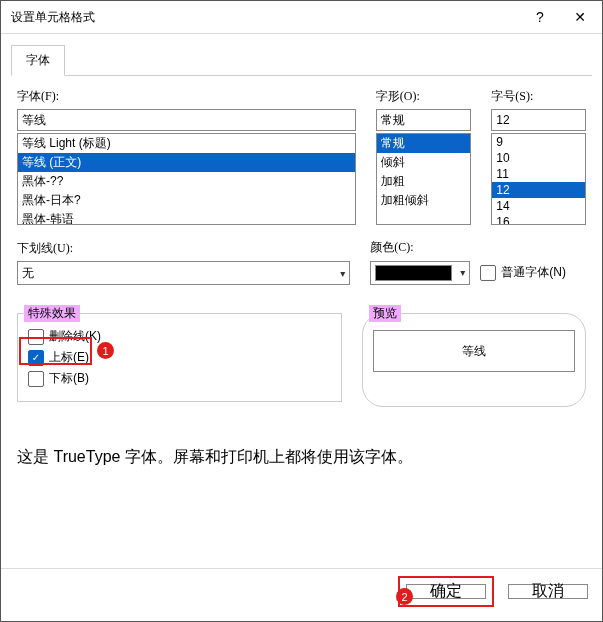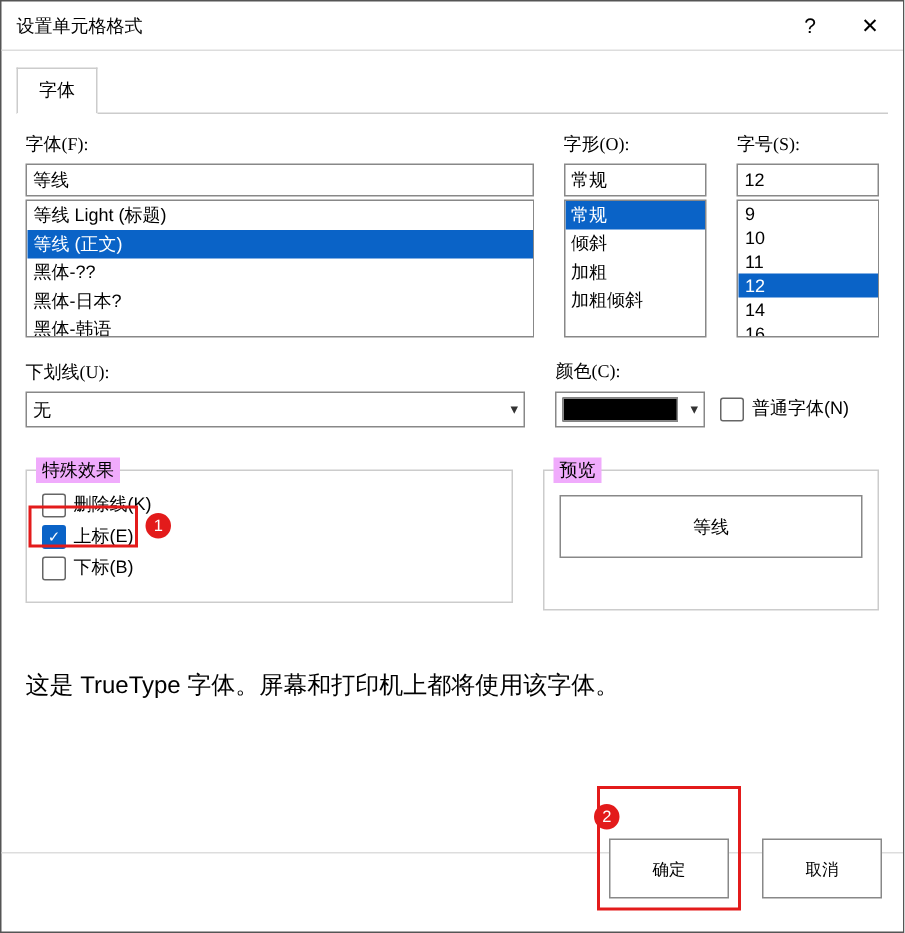--- a/index.html
+++ b/index.html
@@ -172,27 +172,26 @@
   .buttons {
     position: absolute;
     right: 14px;
     bottom: 14px;
     display: flex;
     gap: 14px;
     align-items: center;
   }
   .btn {
     width: 80px;
-    height: 40px;
+    height: 15px;
     border: 1px solid #888;
     background: #fff;
     display:flex; align-items:center; justify-content:center;
     padding: 0;
-    font-size: 11px;
-    margin-top: 27px;
+    font-size: 16px;
   }
   .ok-wrap {
     position: relative;
     border: 2px solid #e31b1b;
     padding: 6px;
   }
   .hr-bottom {
     position:absolute;
     left:0; right:0; bottom:52px;
     border-top:1px solid #ddd;
@@ -294,21 +293,21 @@
             <span>上标(E)</span>
           </div>
           <div class="cb-row">
             <div class="cb"></div>
             <span>下标(B)</span>
           </div>
         </div>
       </div>
 
       <div class="preview">
-        <div class="groupbox" style="height:72px;">
+        <div class="groupbox" style="height:72px;border-radius:21px;">
           <span class="legend">预览</span>
           <div class="preview-box">
             <span>等线</span>
           </div>
         </div>
       </div>
 
     </div>
 
     <div class="info-text">这是 TrueType 字体。屏幕和打印机上都将使用该字体。</div>

